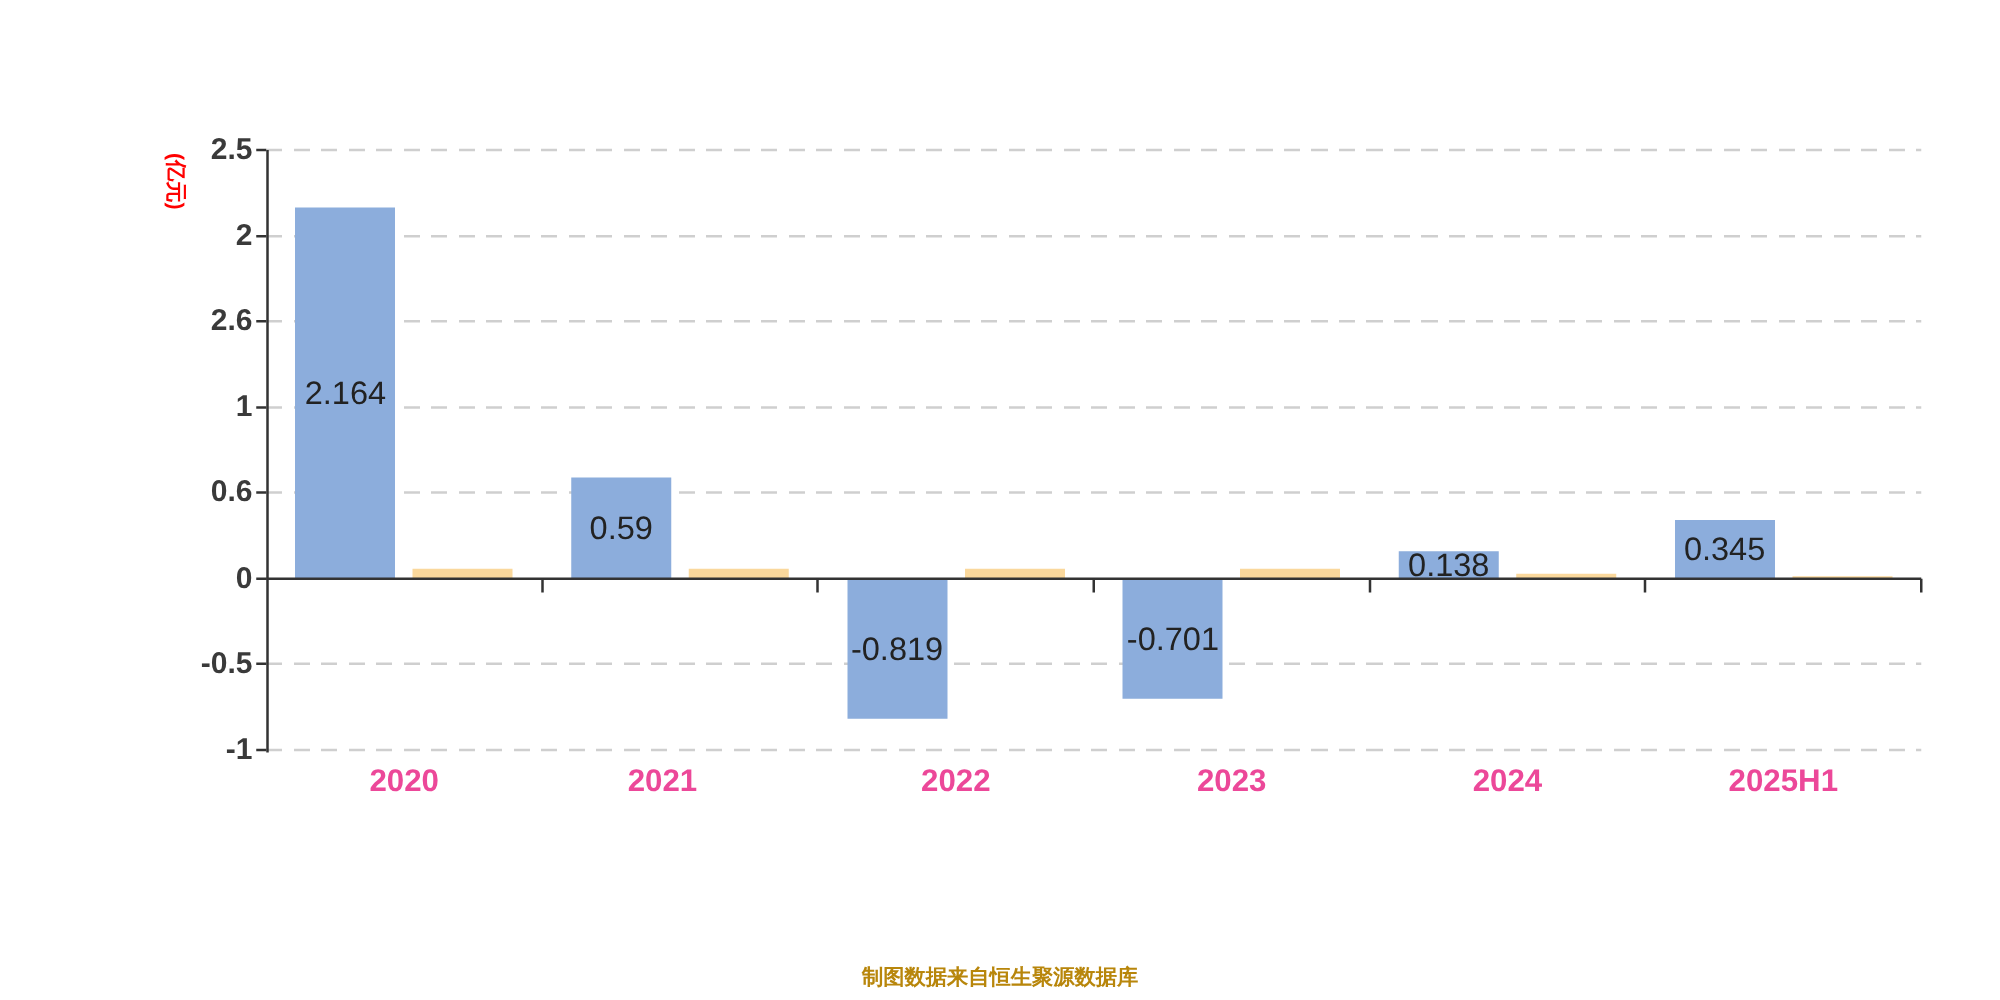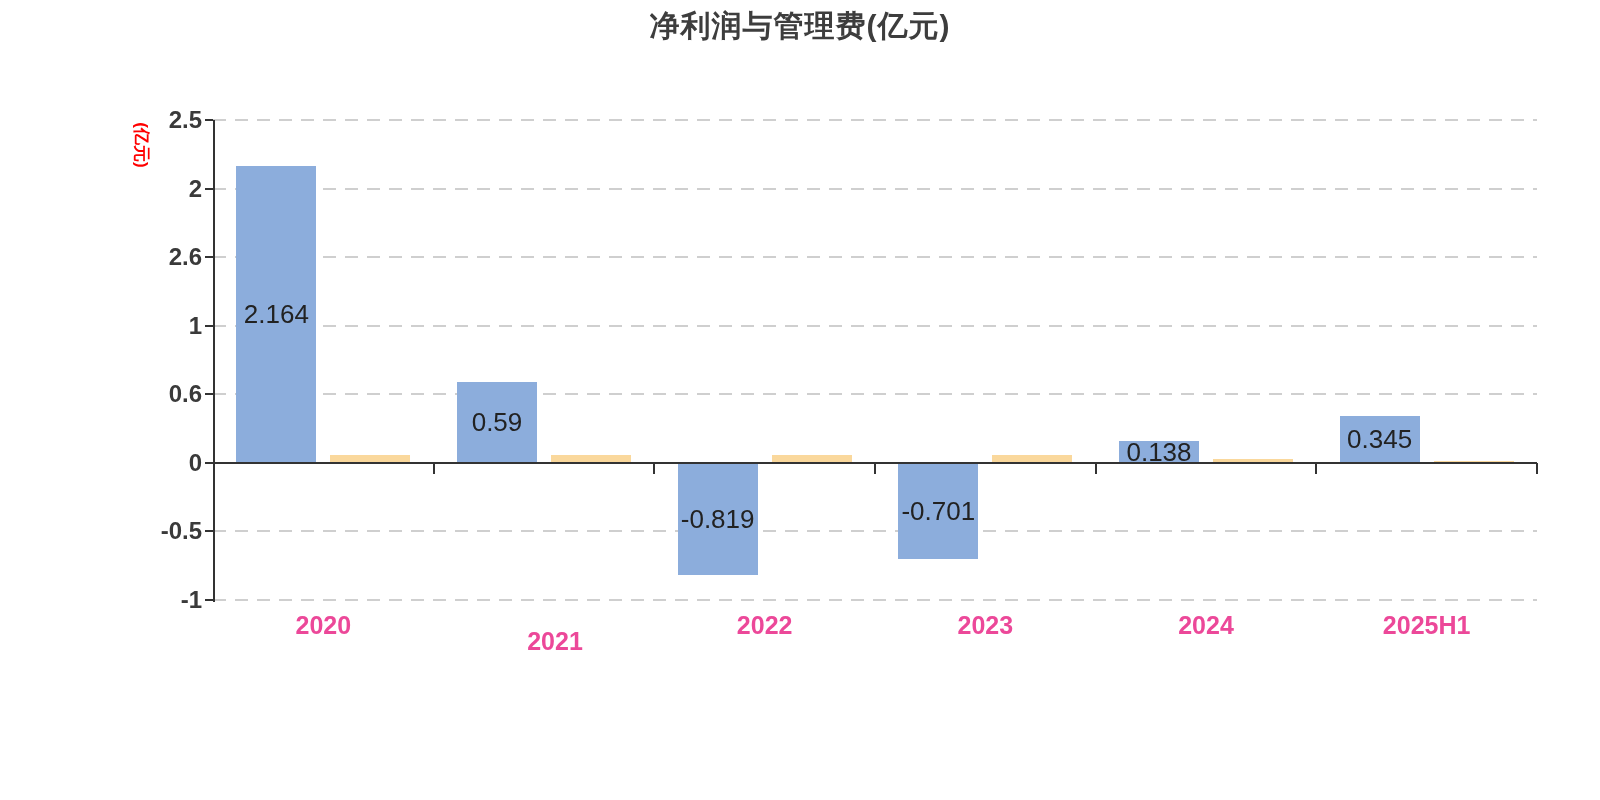--- a/index.html
+++ b/index.html
@@ -146,21 +146,20 @@
     font-size: 17px;
     font-weight: bold;
     color: #b8860b;
   }
 </style>
 </head>
 <body>
 
 <div id="canvas">
 
-  <div class="chart-title">净利润与管理费(亿元)</div>
 
   <div class="y-axis-name">(亿元)</div>
 
   <div id="plot">
       <div class="gridline" style="top: -1px;"></div>
       <div class="gridline" style="top: 67.5714px;"></div>
       <div class="gridline" style="top: 136.143px;"></div>
       <div class="gridline" style="top: 204.714px;"></div>
       <div class="gridline" style="top: 273.286px;"></div>
       <div class="gridline" style="top: 410.429px;"></div>
@@ -195,28 +194,29 @@
       <div class="x-tick" style="left: 1323px; top: 342.857px;"></div>
       <div class="y-tick-label" style="top: -15px;">2.5</div>
       <div class="y-tick-label" style="top: 53.5714px;">2</div>
       <div class="y-tick-label" style="top: 122.143px;">2.6</div>
       <div class="y-tick-label" style="top: 190.714px;">1</div>
       <div class="y-tick-label" style="top: 259.286px;">0.6</div>
       <div class="y-tick-label" style="top: 327.857px;">0</div>
       <div class="y-tick-label" style="top: 396.429px;">-0.5</div>
       <div class="y-tick-label" style="top: 465px;">-1</div>
       <div class="x-tick-label" style="left: 30.3333px; top: 490px;">2020</div>
-      <div class="x-tick-label" style="left: 262px; top: 490px; margin-top: 16px;">2021</div>
+      <div class="x-tick-label" style="left: 237px; top: 490px;">2021</div>
       <div class="x-tick-label" style="left: 471.667px; top: 490px;">2022</div>
       <div class="x-tick-label" style="left: 692.333px; top: 490px;">2023</div>
       <div class="x-tick-label" style="left: 913px; top: 490px;">2024</div>
       <div class="x-tick-label" style="left: 1133.67px; top: 490px;">2025H1</div>
       <div class="bar-value-label" style="left: -6.66667px; top: 179.469px;">2.164</div>
       <div class="bar-value-label" style="left: 214px; top: 287.4px;">0.59</div>
       <div class="bar-value-label" style="left: 434.667px; top: 384.017px;">-0.819</div>
       <div class="bar-value-label" style="left: 655.333px; top: 375.926px;">-0.701</div>
       <div class="bar-value-label" style="left: 876px; top: 317.16px;">0.138</div>
       <div class="bar-value-label" style="left: 1096.67px; top: 304.2px;">0.345</div>
     </div>
 
 
+  <div class="footer-note">制图数据来自恒生聚源数据库</div>
 
 </div>
 
 </body></html>

